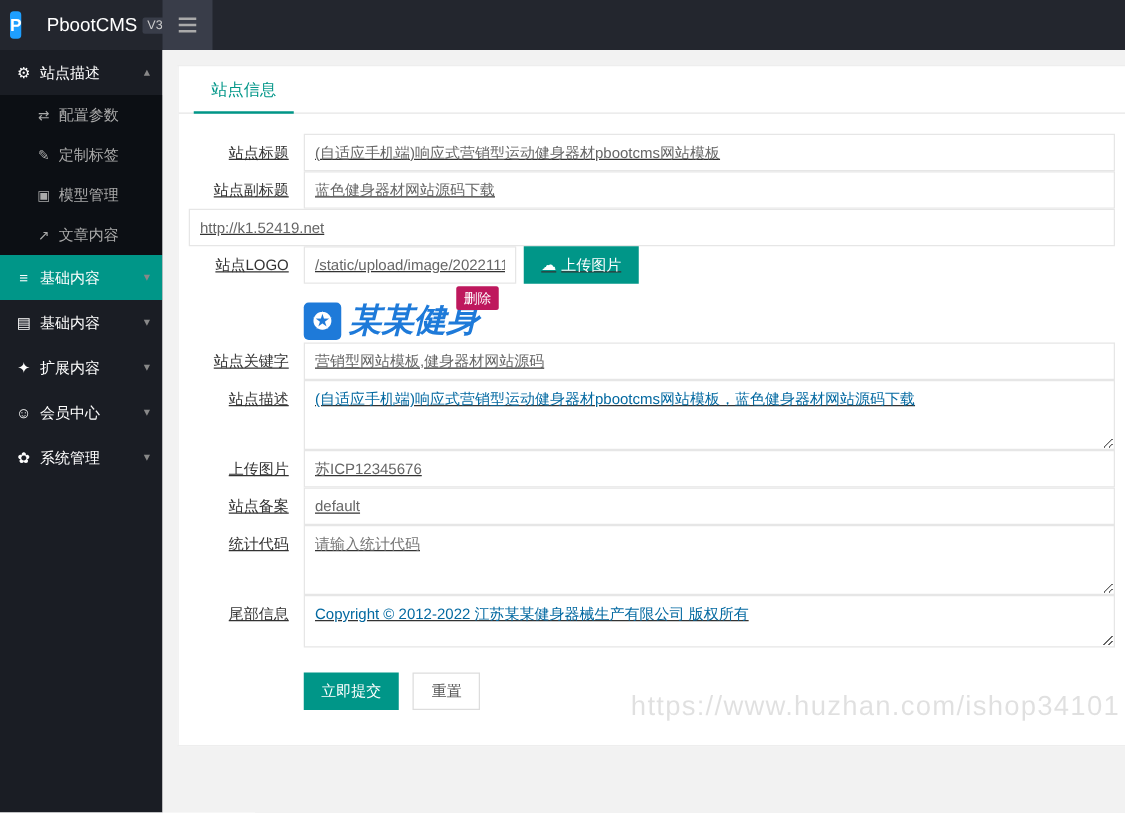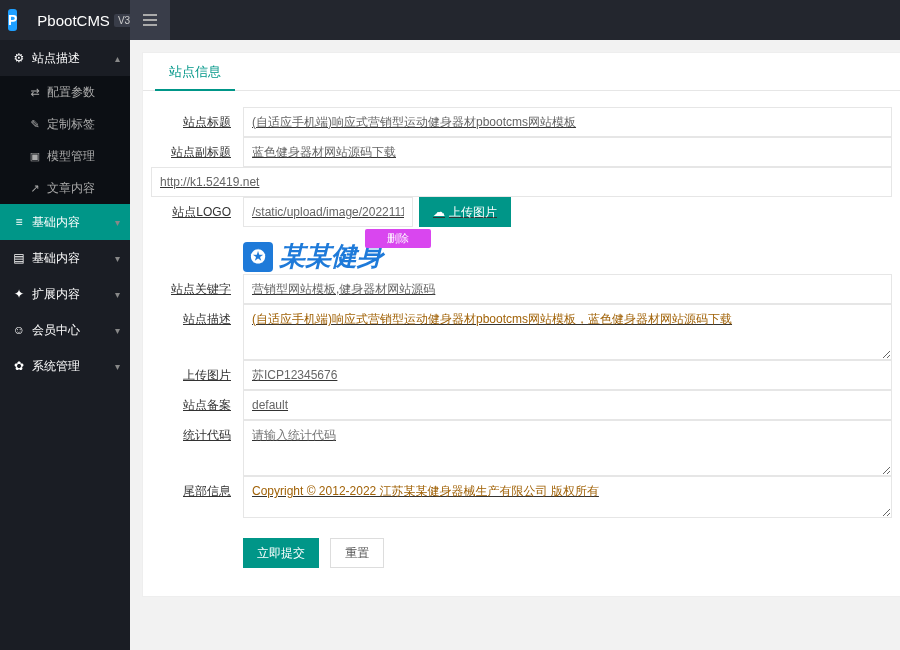--- a/index.html
+++ b/index.html
@@ -32,28 +32,28 @@
 
 .main { flex: 1; background: #f2f2f2; overflow-y: auto; padding: 12px 0 12px 12px; position: relative; }
 .card { background: #fff; border: 1px solid #eee; border-right: none; }
 .tab-h { height: 38px; border-bottom: 1px solid #e6e6e6; padding-left: 12px; }
 .tab { display: inline-block; height: 38px; line-height: 38px; padding: 0 14px; color: #009688; border-bottom: 2px solid #009688; font-size: 13px; cursor: pointer; }
 .form { padding: 16px 8px 8px; }
 .row { display: flex; margin-bottom: 0; text-decoration: underline; }
 .lab { width: 92px; text-align: right; padding-right: 12px; padding-top: 7px; color: #333; font-size: 12px; flex-shrink: 0; }
 .ctl { flex: 1; display: flex; align-items: flex-end; flex-wrap: wrap; gap: 6px; }
 .inp { height: 30px; border: 1px solid #e6e6e6; padding: 0 8px; font-size: 12px; color: #666; width: 100%; }
-.ta { border: 1px solid #e6e6e6; padding: 6px 8px; font-size: 12px; color: #a16207; width: 100%; resize: vertical; font-family: inherit; }
+.ta { border: 1px solid #e6e6e6; padding: 6px 8px; font-size: 12px; color: #0369a1; width: 100%; resize: vertical; font-family: inherit; }
 .btn { height: 30px; padding: 0 14px; border: none; background: #009688; color: #fff; font-size: 12px; cursor: pointer; display: inline-flex; align-items: center; }
 .btn.gray { background: #fff; border: 1px solid #ddd; color: #555; }
 .btn .bic { margin-right: 4px; font-size: 12px; }
 .logo-prev { margin-top: 6px; width: 100%; position: relative; }
 .prev-img { display: inline-flex; align-items: center; gap: 6px; color: #1e7ad9; font-weight: bold; font-size: 26px; font-style: italic; }
 .prev-ic { width: 30px; height: 30px; background: #1e7ad9; border-radius: 4px; display: inline-flex; align-items: center; justify-content: center; color: #fff; font-size: 18px; font-style: normal; }
-.del-tag { position: absolute; top: -10px; left: 122px; background: #d946ef; color: #fff; font-size: 11px; padding: 2px 22px; border-radius: 2px; font-style: normal; font-weight: normal; }
+.del-tag { position: absolute; top: -10px; left: 122px; background: #be185d; color: #fff; font-size: 11px; padding: 2px 6px; border-radius: 2px; font-style: normal; font-weight: normal; }
 .actions { padding-left: 92px; margin-top: 20px; padding-bottom: 20px; }
 .watermark { position: absolute; right: 4px; bottom: 72px; font-size: 22px; color: rgba(0,0,0,0.12); letter-spacing: 1px; pointer-events: none; font-family: Arial; }
 </style>
 </head>
 <body>
 
 <div class="topbar">
   <div class="logo-box">
     <span class="logo-ic">P</span>
     <span class="logo-tx">PbootCMS</span>
@@ -222,14 +222,15 @@
             </div>
         </div>
 
         <div class="actions">
           <button class="btn">立即提交</button>
           <button class="btn gray" style="margin-left:8px">重置</button>
         </div>
 
       </div>
     </div>
+    <div class="watermark">https://www.huzhan.com/ishop34101</div>
   </div>
 </div>
 
 </body></html>

